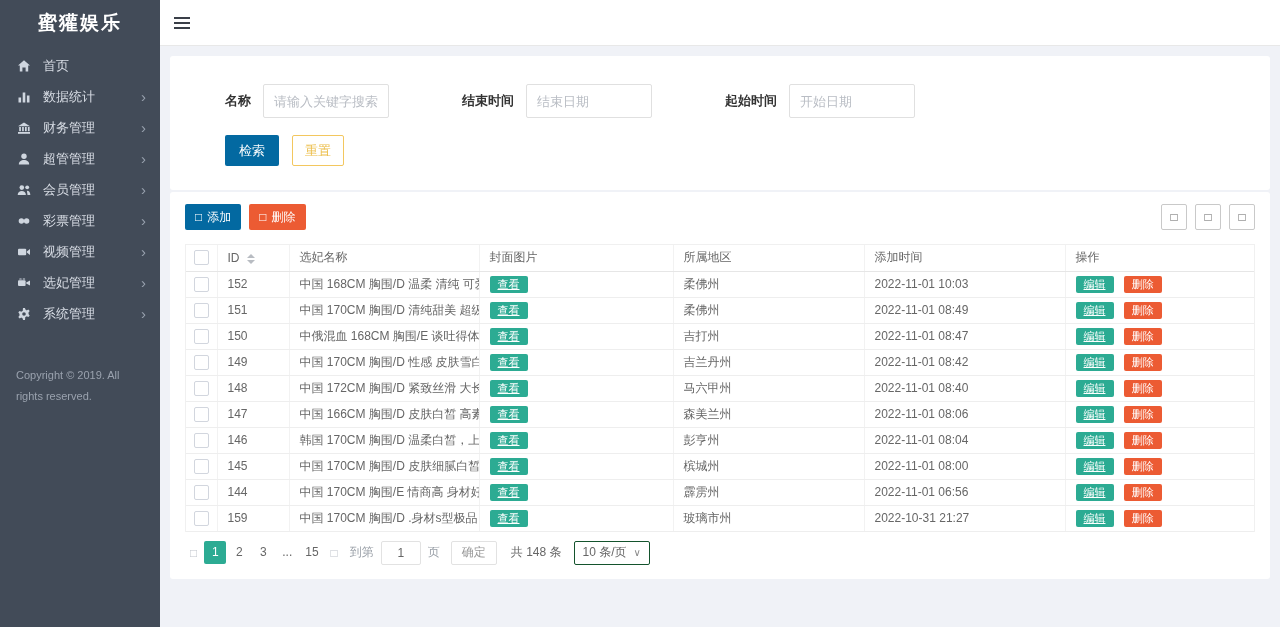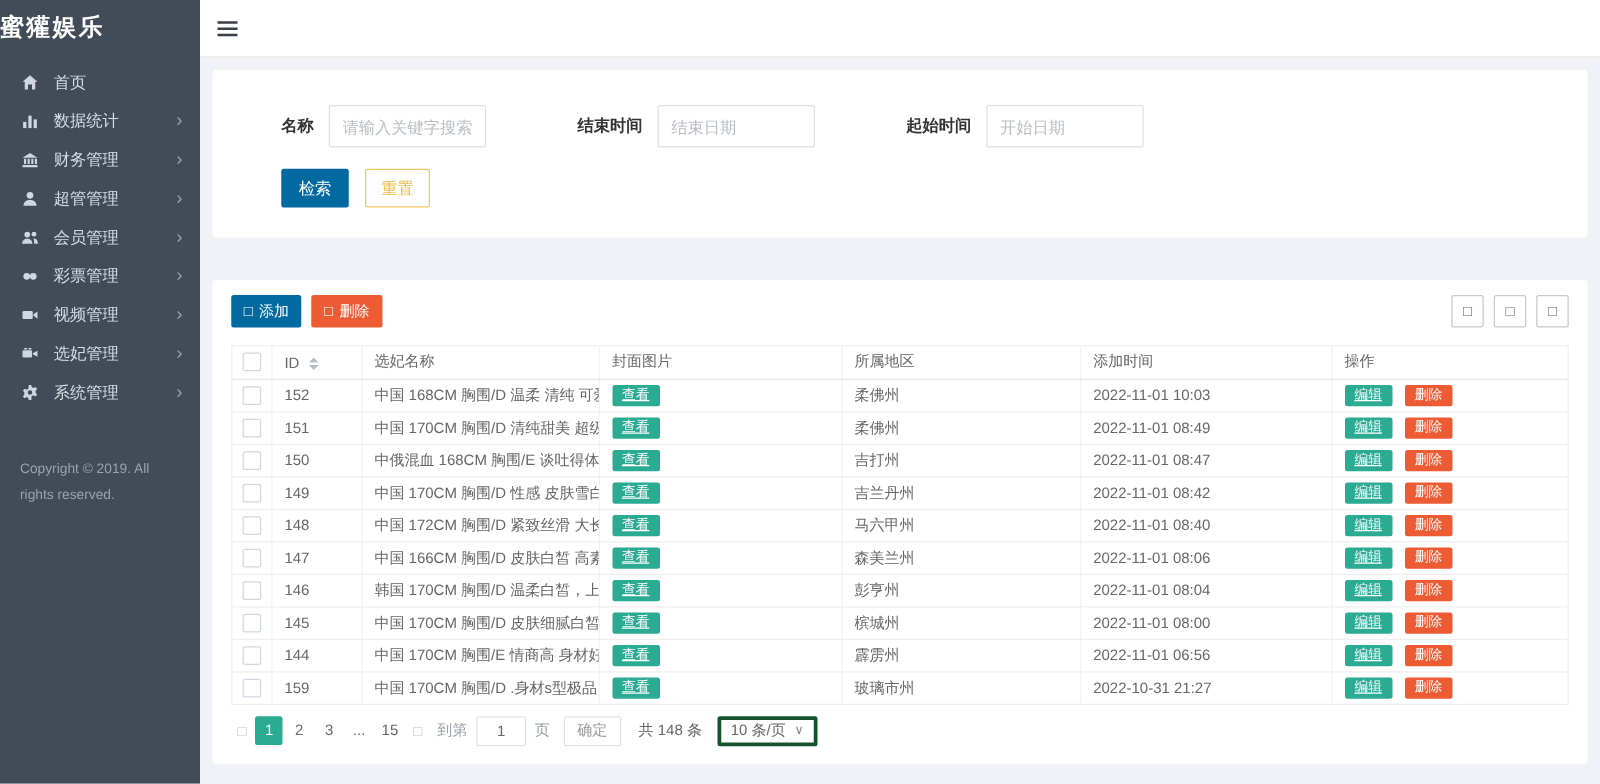--- a/index.html
+++ b/index.html
@@ -2,21 +2,21 @@
 <html><head>
 <meta charset="utf-8">
 <style>
   * { margin:0; padding:0; box-sizing:border-box; }
   html,body { width:1280px; height:627px; overflow:hidden; }
   body { font-family:"Liberation Sans","DejaVu Sans",sans-serif; background:#f0f2f7; color:#666; }
   .app { display:flex; width:1280px; height:627px; }
 
   
   .sidebar { width:160px; height:627px; background:#424b58; flex:0 0 160px; display:flex; flex-direction:column; }
-  .logo { height:46px; line-height:46px; text-align:left; color:#fff; font-size:19px; font-weight:bold; letter-spacing:2px; }
+  .logo { height:46px; line-height:46px; text-align:center; color:#fff; font-size:19px; font-weight:bold; letter-spacing:2px; }
   .menu { padding-top:4px; }
   .menu-item { height:31px; display:flex; align-items:center; padding:0 14px 0 16px; color:#d8dde5; font-size:13px; cursor:pointer; }
   .mi-icon { width:16px; height:16px; margin-right:11px; display:inline-flex; align-items:center; justify-content:center; color:#cfd6df; }
   .mi-icon svg { display:block; }
   .mi-label { flex:1; }
   .mi-chevron { color:#98a1ae; font-size:15px; line-height:1; }
   .copyright { margin-top:36px; padding:0 16px; font-size:11px; line-height:1.9; color:#9aa2ae; }
 
   
   .main { flex:1; display:flex; flex-direction:column; height:627px; }
@@ -29,21 +29,21 @@
   .face { position:absolute; left:6px; top:11px; width:22px; height:14px; background:#fdf4e0; border-radius:7px/6px; }
   .face i { position:absolute; width:2px; height:3px; background:#8a6d3b; border-radius:50%; top:5px; }
   .face .l { left:6px; } .face .r { right:6px; }
   .username { font-size:13px; color:#333; cursor:pointer; }
   .caret { width:0; height:0; border-left:4px solid transparent; border-right:4px solid transparent; border-top:5px solid #555; margin-left:-4px; }
 
   .content { flex:1; padding:10px; overflow:hidden; }
   .card { background:#fff; border-radius:3px; }
 
   
-  .search-card { padding:28px 35px 24px 55px; margin-bottom:34px; }
+  .search-card { padding:28px 35px 24px 55px; margin-bottom:2px; }
   .form-row { display:flex; align-items:center; gap:18px; }
   .form-group { display:flex; align-items:center; margin-right:55px; }
   .form-group label { font-size:13px; font-weight:bold; color:#333; margin-right:12px; white-space:nowrap; }
   .form-group input { width:126px; height:34px; border:1px solid #e0e0e0; border-radius:2px; padding:0 10px; font-size:13px; color:#666; outline:none; font-family:inherit; }
   .form-group input::placeholder { color:#b9bdc4; }
   .btn-row { margin-top:17px; display:flex; gap:13px; }
   .btn { border:none; border-radius:2px; cursor:pointer; font-family:inherit; }
   .btn-green { background:#0369a1; color:#fff; font-size:13px; padding:0 14px; height:31px; }
   .btn-reset { background:#fff; border:1px solid #f3c75f; color:#ecbe4a; font-size:13px; padding:0 12px; height:31px; }
 
@@ -75,21 +75,21 @@
 
   
   .pagination { display:flex; align-items:center; margin-top:9px; gap:2px; font-size:12px; }
   .page-nav { color:#c2c6cd; padding:0 5px; cursor:pointer; }
   .page-num { min-width:22px; height:23px; line-height:23px; text-align:center; padding:0 5px; color:#666; cursor:pointer; border-radius:2px; }
   .page-num.active { background:#2cab93; color:#fff; }
   .pg-text { color:#9aa0a8; margin:0 5px; }
   .pg-input { width:40px; height:24px; border:1px solid #e2e2e2; border-radius:2px; text-align:center; font-size:12px; color:#666; outline:none; font-family:inherit; }
   .pg-confirm { height:24px; padding:0 10px; background:#fff; border:1px solid #e2e2e2; border-radius:2px; color:#999; font-size:12px; cursor:pointer; margin-left:4px; font-family:inherit; }
   .pg-total { color:#666; margin:0 10px 0 12px; }
-  .per-page { height:24px; border:3px solid #14532d; border-radius:2px; display:inline-flex; align-items:center; gap:7px; padding:0 8px; color:#666; cursor:pointer; }
+  .per-page { height:24px; border:1px solid #14532d; border-radius:2px; display:inline-flex; align-items:center; gap:7px; padding:0 8px; color:#666; cursor:pointer; }
   .sel-caret { font-size:10px; color:#888; }
 </style>
 </head>
 <body>
 
 <div class="app">
 
   <aside class="sidebar">
     <div class="logo">蜜獾娱乐</div>
     <nav class="menu">

